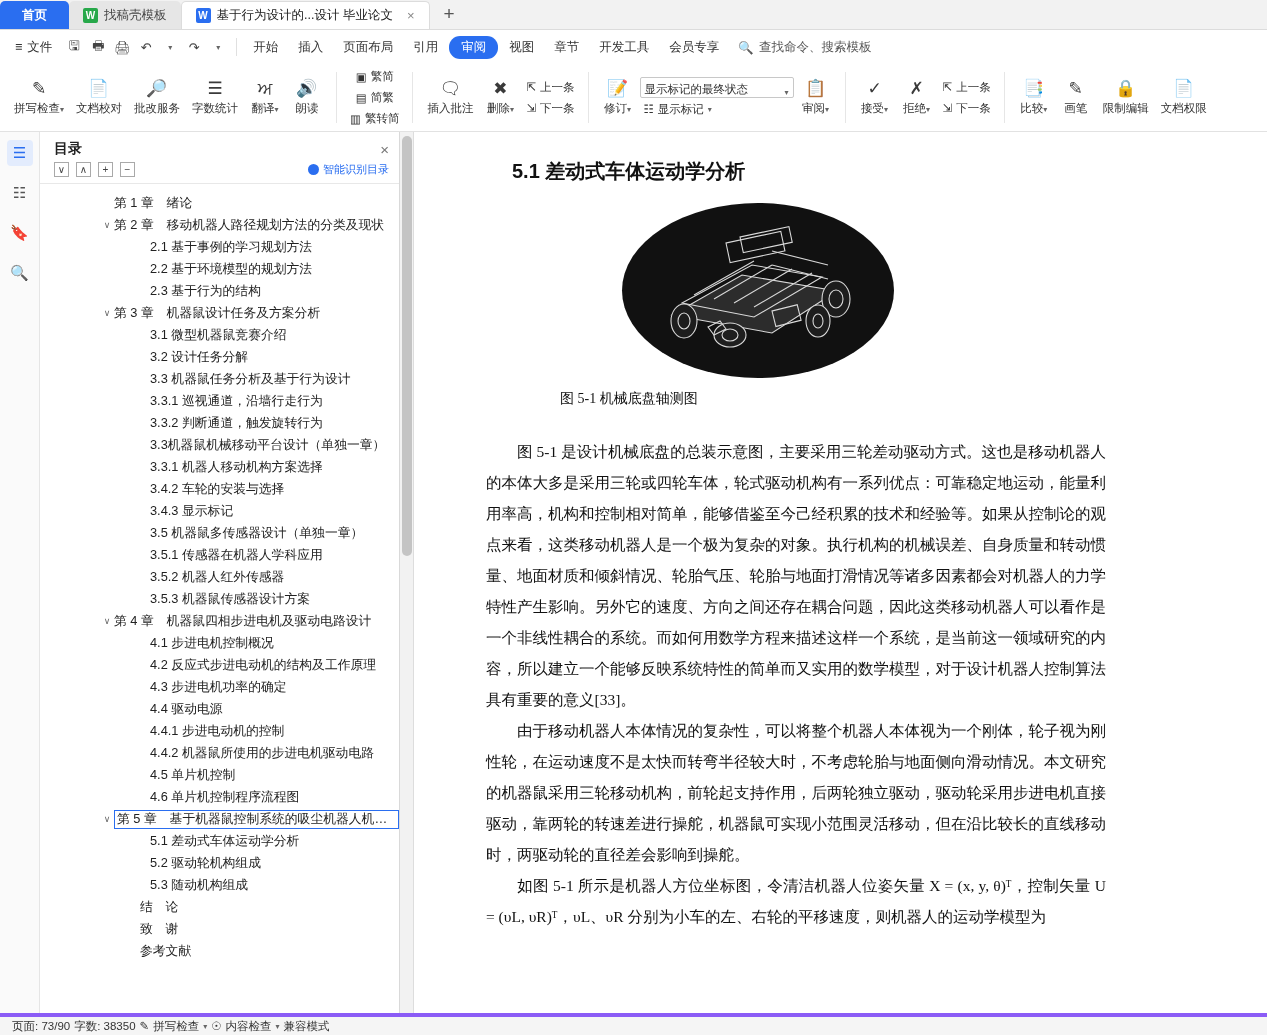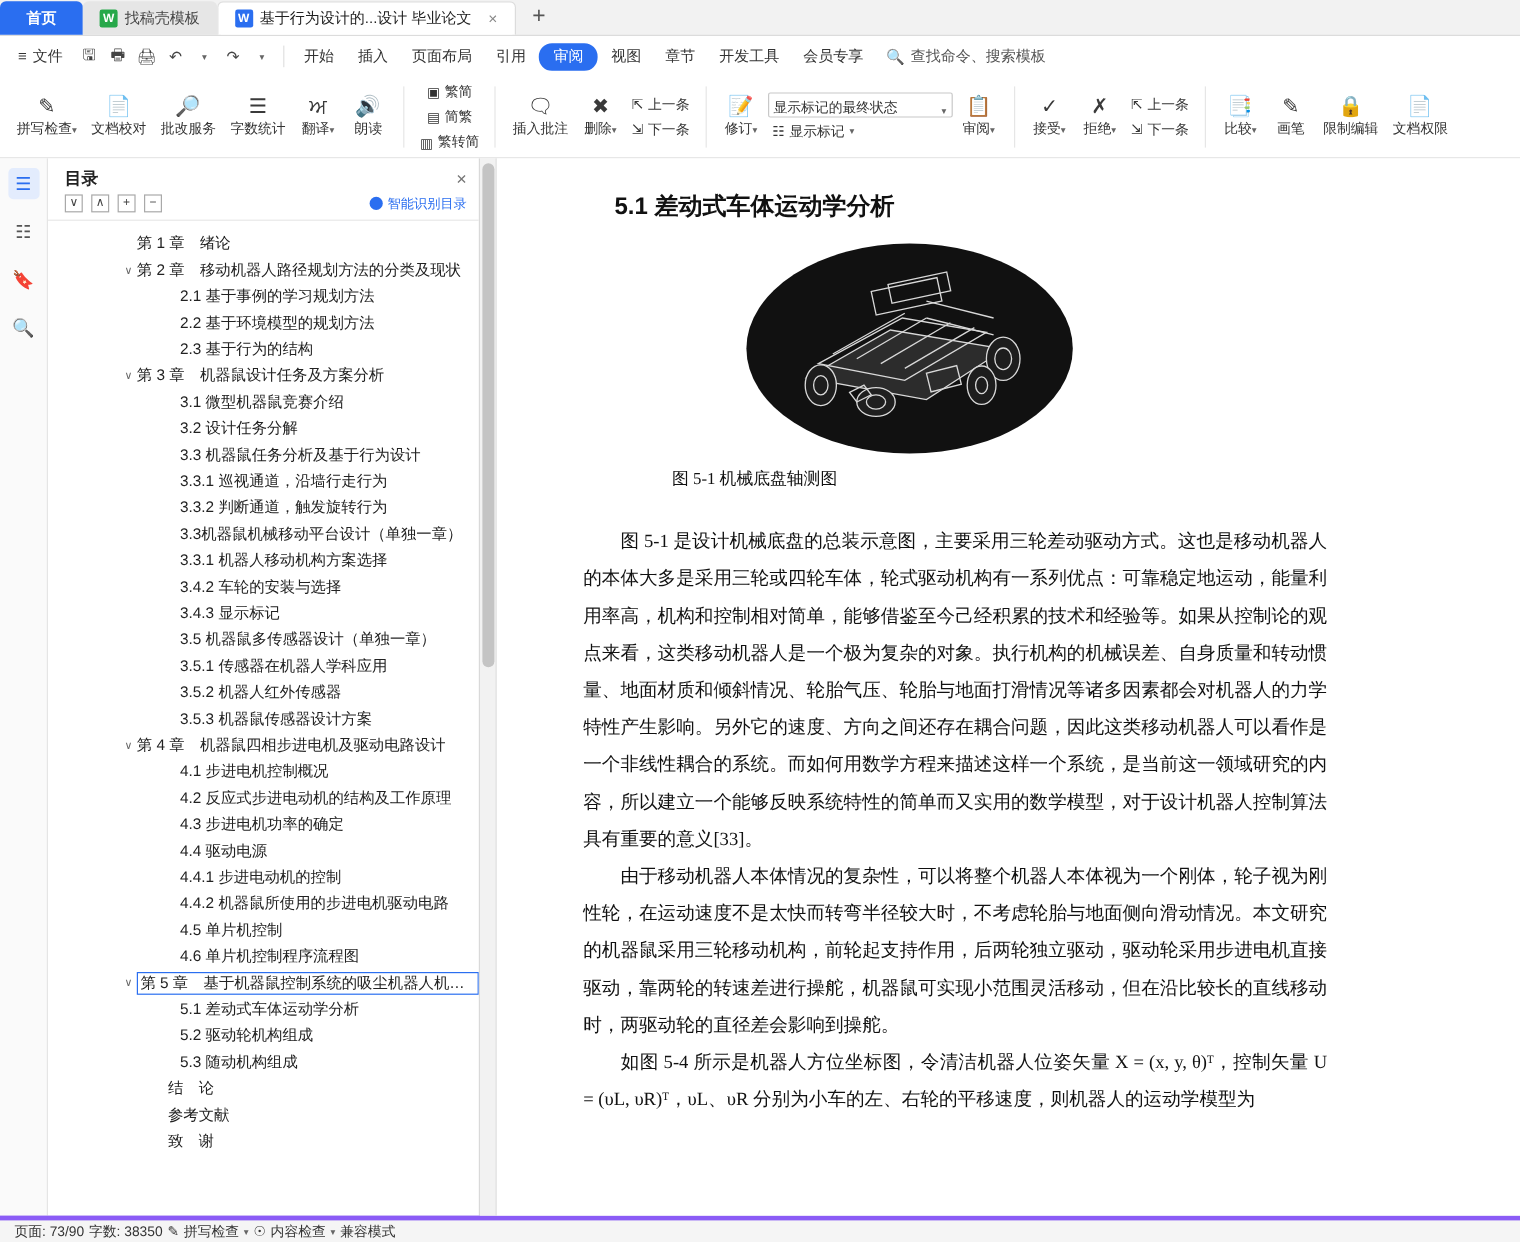--- a/index.html
+++ b/index.html
@@ -437,25 +437,25 @@
           <div class="titem lvl2">
             <span class="arrow"></span>
             <span class="txt">5.3 随动机构组成</span>
           </div>
           <div class="titem tail">
             <span class="arrow"></span>
             <span class="txt">结　论</span>
           </div>
           <div class="titem tail">
             <span class="arrow"></span>
+            <span class="txt">致　谢</span>
+          </div>
+          <div class="titem tail">
+            <span class="arrow"></span>
             <span class="txt">参考文献</span>
-          </div>
-          <div class="titem tail">
-            <span class="arrow"></span>
-            <span class="txt">致　谢</span>
           </div>
         </div>
     </div>
 
     <div class="vscroll">
       <div class="vthumb"></div>
     </div>
 
     <div class="docwrap">
       <div class="page">
@@ -485,21 +485,21 @@
               <path d="M150 48 L206 62"></path>
               <path d="M150 62 L206 76"></path>
             </g>
           </svg>
         </div>
 
         <div class="fig-cap">图 5-1  机械底盘轴测图</div>
 
         <p class="ptext"><span class="ind"></span><span>图 5-1 是设计机械底盘的总装示意图，主要采用三轮差动驱动方式。这也是移动机器人的本体大多是采用三轮或四轮车体，轮式驱动机构有一系列优点：可靠稳定地运动，能量利用率高，机构和控制相对简单，能够借鉴至今己经积累的技术和经验等。如果从控制论的观点来看，这类移动机器人是一个极为复杂的对象。执行机构的机械误差、自身质量和转动惯量、地面材质和倾斜情况、轮胎气压、轮胎与地面打滑情况等诸多因素都会对机器人的力学特性产生影响。另外它的速度、方向之间还存在耦合问题，因此这类移动机器人可以看作是一个非线性耦合的系统。而如何用数学方程来描述这样一个系统，是当前这一领域研究的内容，所以建立一个能够反映系统特性的简单而又实用的数学模型，对于设计机器人控制算法具有重要的意义[33]。</span></p>
         <p class="ptext"><span class="ind"></span><span>由于移动机器人本体情况的复杂性，可以将整个机器人本体视为一个刚体，轮子视为刚性轮，在运动速度不是太快而转弯半径较大时，不考虑轮胎与地面侧向滑动情况。本文研究的机器鼠采用三轮移动机构，前轮起支持作用，后两轮独立驱动，驱动轮采用步进电机直接驱动，靠两轮的转速差进行操舵，机器鼠可实现小范围灵活移动，但在沿比较长的直线移动时，两驱动轮的直径差会影响到操舵。</span></p>
-        <p class="ptext"><span class="ind"></span><span>如图 5-4 所示是机器人方位坐标图，令清洁机器人位姿矢量 X = (x, y, θ)ᵀ，控制矢量 U = (υL, υR)ᵀ，υL、υR 分别为小车的左、右轮的平移速度，则机器人的运动学模型为</span></p>
+        <p class="ptext"><span class="ind"></span><span>如图 5-1 所示是机器人方位坐标图，令清洁机器人位姿矢量 X = (x, y, θ)ᵀ，控制矢量 U = (υL, υR)ᵀ，υL、υR 分别为小车的左、右轮的平移速度，则机器人的运动学模型为</span></p>
       </div>
     </div>
   </div>
 
   <div class="status">
     <div class="item">页面: 73/90</div>
     <div class="item">字数: 38350</div>
     <div class="item">
       <span>✎</span>
       <span>拼写检查</span>

